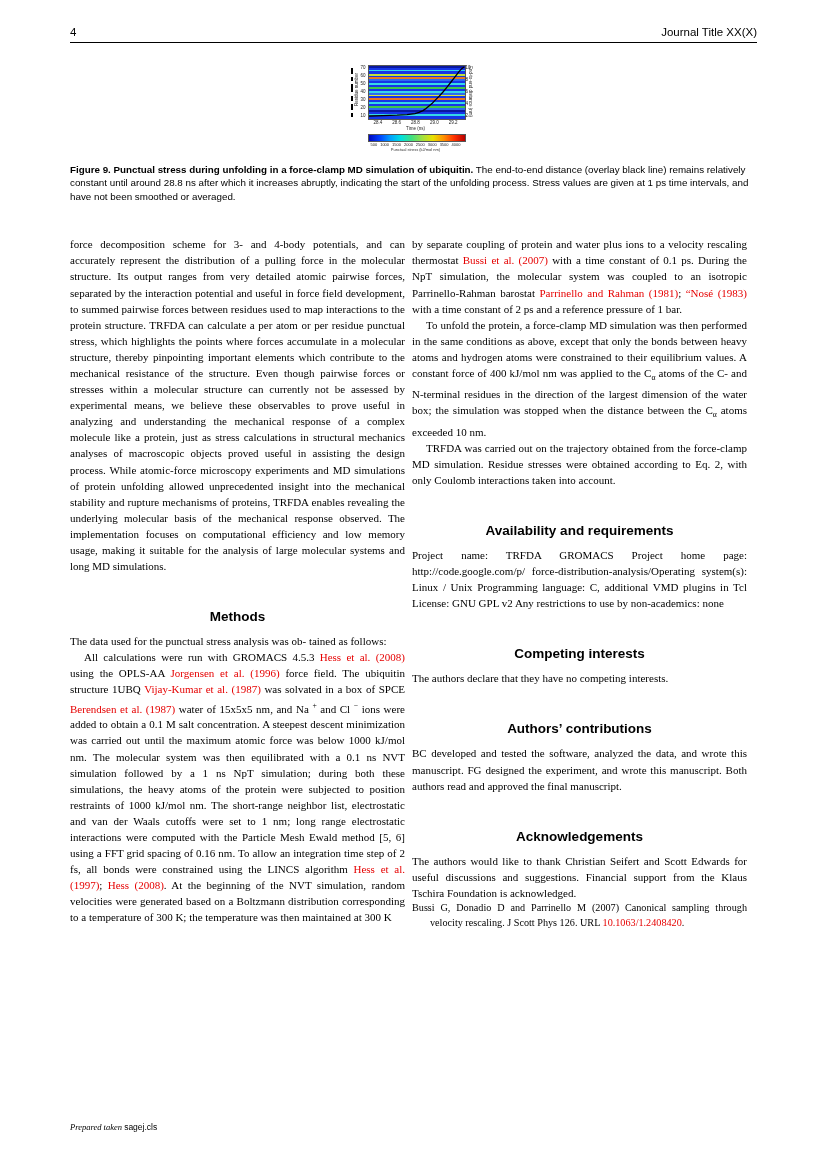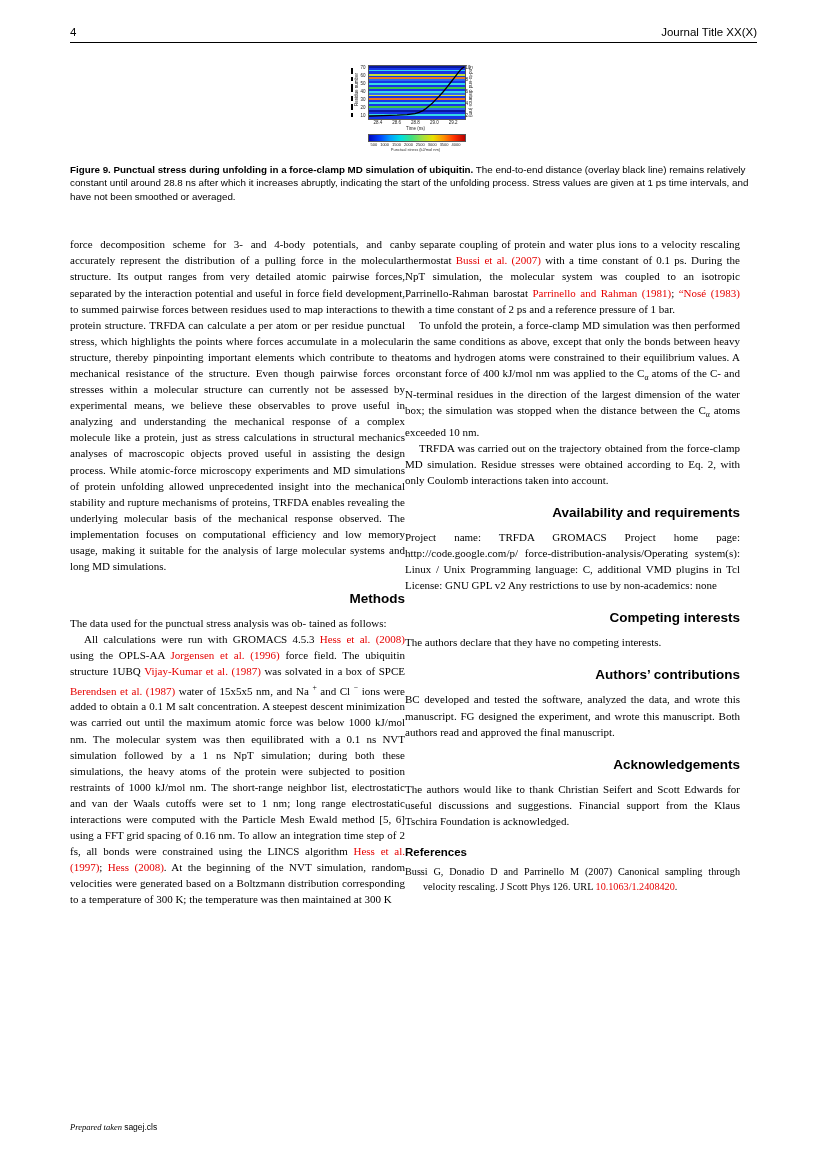--- a/index.html
+++ b/index.html
@@ -40,25 +40,25 @@
   .cbar{position:absolute;left:20px;top:71px;width:96px;height:6px;border:0.5px solid #555;
         background:linear-gradient(to right,#0008c0,#0040ff,#00a0ff,#00e0e0,#40e080,
                    #a0e040,#e8e000,#ff9000,#ff3000,#b80000);}
   .cbticks{position:absolute;left:20px;top:79px;width:96px;display:flex;
            justify-content:space-between;padding:0 3px;box-sizing:border-box;font-size:4px;}
   .cblab{position:absolute;left:20px;top:84px;width:96px;text-align:center;font-size:4px;color:#333;}
   
   .caption{margin:10px 0 0;font:9.8px/13.4px "Liberation Sans",sans-serif;text-align:left;}
   .caption b{font-weight:700;}
   
-  .cols{display:flex;gap:0;margin-top:33px;font:11px/16.1px "Liberation Serif",serif;}
+  .cols{display:flex;gap:7px;margin-top:33px;font:11px/16.1px "Liberation Serif",serif;}
   .col{width:335px;text-align:justify;}
   .col p{margin:0;}
   .col p.indent{text-indent:14px;}
-  .sec-heading{font:700 13.5px "Liberation Sans",sans-serif;margin:17px 0 9px;text-align:right;}
+  .sec-heading{font:700 13.5px "Liberation Sans",sans-serif;margin:35px 0 9px;text-align:center;}
   .ref-heading{font:700 11.5px "Liberation Sans",sans-serif;margin:17px 0 7px;text-align:left;}
   .col p.ref{font-size:10.2px;line-height:14.8px;padding-left:18px;text-indent:-18px;}
   .red{color:#e60000;}
   .it{}
   sup,sub{font-size:70%;}
   
   .ftr{position:absolute;left:70px;top:1122px;font:8.5px "Liberation Serif",serif;}
   .ftr .prep{font-style:italic;}
   .ftr .cls{font-family:"Liberation Sans",sans-serif;font-style:normal;}
 </style>
@@ -169,21 +169,20 @@
         <p class="indent"><span>To unfold the protein, a force-clamp MD simulation was then performed in the same conditions as above, except that only the bonds between heavy atoms and hydrogen atoms were constrained to their equilibrium values. A constant force of 400 kJ/mol nm was applied to the C</span><sub>α</sub><span> atoms of the C- and N-terminal residues in the direction of the largest dimension of the water box; the simulation was stopped when the distance between the C</span><sub>α</sub><span> atoms exceeded 10 nm.</span></p>
         <p class="indent"><span>TRFDA was carried out on the trajectory obtained from the force-clamp MD simulation. Residue stresses were obtained according to Eq. 2, with only Coulomb interactions taken into account.</span></p>
         <div class="sec-heading">Availability and requirements</div>
         <p><span class="it">Project name:</span><span> TRFDA GROMACS </span><span class="it">Project home page:</span><span> http://code.google.com/p/ force-distribution-analysis/</span><span class="it">Operating system(s):</span><span> Linux / Unix </span><span class="it">Programming language:</span><span> C, additional VMD plugins in Tcl </span><span class="it">License:</span><span> GNU GPL v2 </span><span class="it">Any restrictions to use by non-academics:</span><span> none</span></p>
         <div class="sec-heading">Competing interests</div>
         <p><span>The authors declare that they have no competing interests.</span></p>
         <div class="sec-heading">Authors’ contributions</div>
         <p><span>BC developed and tested the software, analyzed the data, and wrote this manuscript. FG designed the experiment, and wrote this manuscript. Both authors read and approved the final manuscript.</span></p>
         <div class="sec-heading">Acknowledgements</div>
         <p><span>The authors would like to thank Christian Seifert and Scott Edwards for useful discussions and suggestions. Financial support from the Klaus Tschira Foundation is acknowledged.</span></p>
-        <div class="ref-heading">References</div>
         <p class="ref"><span>Bussi G, Donadio D and Parrinello M (2007) Canonical sampling through velocity rescaling. </span><span class="it">J Scott Phys</span><span> 126. URL </span><span class="red">10.1063/1.2408420</span><span>.</span></p>
       </div>
   </div>
 
   <div class="ftr">
     <span class="prep">Prepared taken </span><span class="cls">sagej.cls</span>
   </div>
 
 </div>
 

